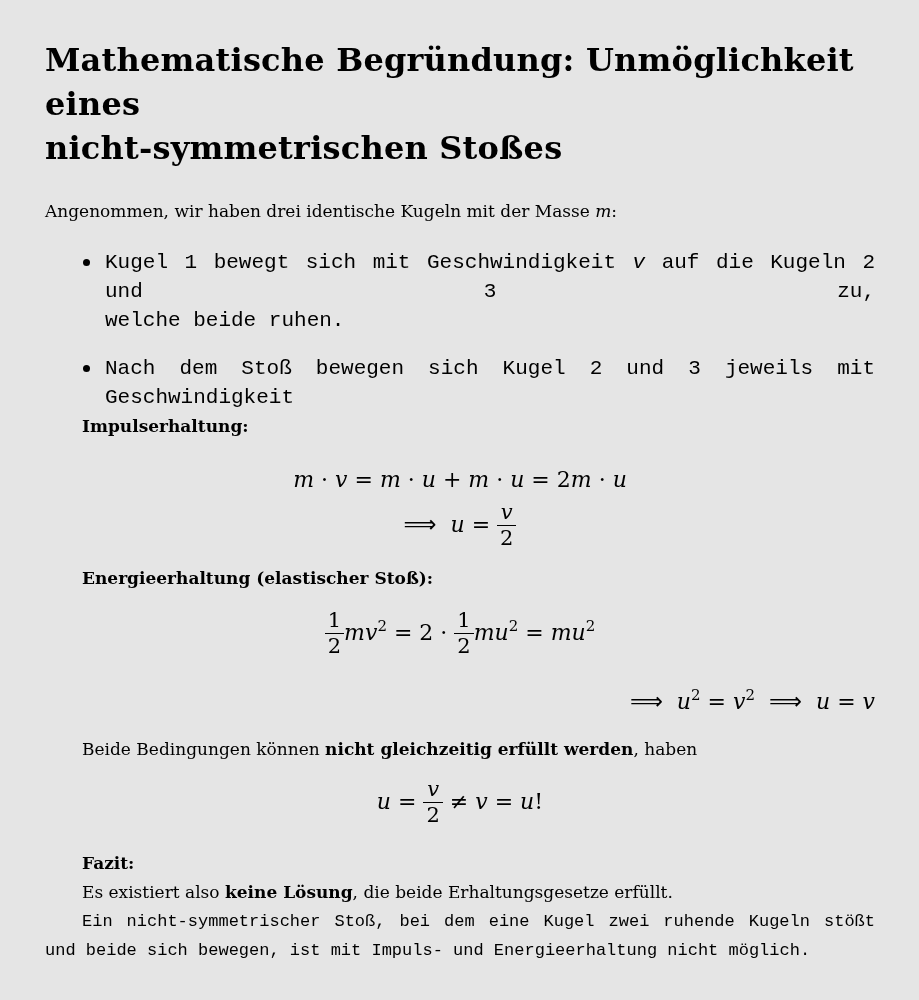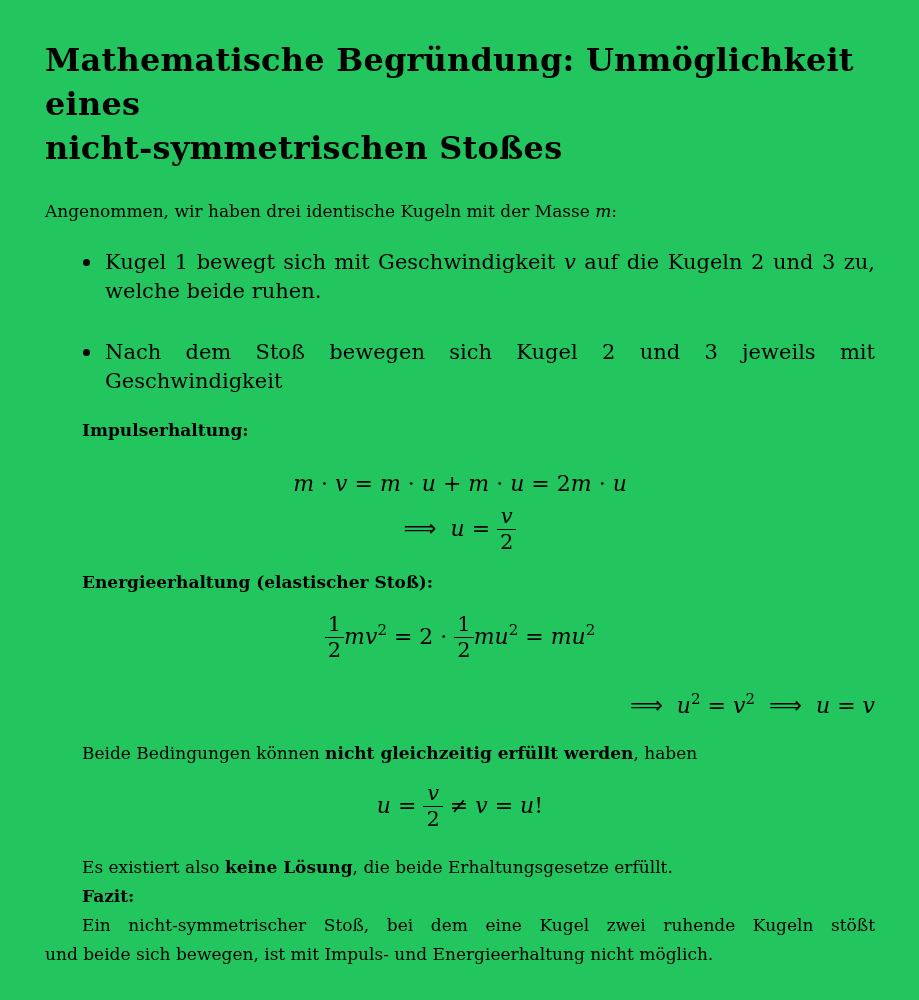--- a/index.html
+++ b/index.html
@@ -1,21 +1,21 @@
 <!DOCTYPE html>
 <html><head>
 <meta charset="utf-8">
 <style>
   * { margin: 0; padding: 0; box-sizing: border-box; }
   html, body { background: #ffffff; }
   .page {
     position: relative;
     width: 919px;
     height: 1000px;
-    background: #22c55e;
+    background: #e5e5e5;
     color: #000000;
     font-family: "DejaVu Serif", "Liberation Serif", serif;
     padding: 0 44px 0 45px;
     overflow: hidden;
   }
   .title {
     margin-top: 38px;
     font-size: 32px;
     line-height: 44px;
     font-weight: bold;
@@ -31,33 +31,33 @@
   .bold { font-weight: bold; }
   .ind { text-indent: 37px; }
   .intro { margin-top: 27px; }
   .points { margin-top: 22px; list-style: none; }
   .points li {
     position: relative;
     padding-left: 60px;
     font-size: 21px;
     line-height: 29px;
   }
-  .points li + li { margin-top: 32px; }
+  .points li + li { margin-top: 19px; }
   .dot {
     position: absolute;
     left: 38px;
     top: 11px;
     width: 7px;
     height: 7px;
     border-radius: 50%;
     background: #000;
   }
-  .jline { display: block; text-align: left; }
+  .jline { display: block; text-align: left; font-family: Liberation Mono, monospace; }
   .just { text-align: justify; text-align-last: justify; }
-  #h-momentum { margin-top: 20px; }
+  #h-momentum { }
   .eq {
     font-size: 22px;
     line-height: 30px;
     text-align: center;
     white-space: pre;
   }
   #eq-m1 { margin-top: 24px; }
   #eq-m2 { margin-top: 6px; }
   #h-energy { margin-top: 14px; }
   #eq-e1 { margin-top: 16px; }
@@ -110,21 +110,21 @@
   <p class="body bold ind" id="h-energy">Energieerhaltung (elastischer Stoß):</p>
 
   <div class="eq" id="eq-e1"><span class="frac"><span class="num">1</span><span class="den">2</span></span><span class="mi">mv</span><span class="msup">2</span><span class="mo"> = 2 · </span><span class="frac"><span class="num">1</span><span class="den">2</span></span><span class="mi">mu</span><span class="msup">2</span><span class="mo"> = </span><span class="mi">mu</span><span class="msup">2</span></div>
   <div class="eq" id="eq-e2"><span class="marr">⟹</span><span class="mo">  </span><span class="mi">u</span><span class="msup">2</span><span class="mo"> = </span><span class="mi">v</span><span class="msup">2</span><span class="mo">  </span><span class="marr">⟹</span><span class="mo">  </span><span class="mi">u</span><span class="mo"> = </span><span class="mi">v</span></div>
 
   <p class="body ind" id="p-conditions"><span>Beide Bedingungen können </span><b>nicht gleichzeitig erfüllt werden</b><span>, haben</span></p>
 
   <div class="eq" id="eq-c"><span class="mi">u</span><span class="mo"> = </span><span class="frac"><span class="num mi">v</span><span class="den">2</span></span><span class="mo"> ≠ </span><span class="mi">v</span><span class="mo"> = </span><span class="mi">u</span><span class="mo">!</span></div>
 
   <div class="final">
+    <p class="body bold ind">Fazit:</p>
     <p class="body ind"><span>Es existiert also </span><b>keine Lösung</b><span>, die beide Erhaltungsgesetze erfüllt.</span></p>
-    <p class="body bold ind">Fazit:</p>
     <p class="body">
         <span class="jline just ind">Ein nicht-symmetrischer Stoß, bei dem eine Kugel zwei ruhende Kugeln stößt</span>
         <span class="jline">und beide sich bewegen, ist mit Impuls- und Energieerhaltung nicht möglich.</span>
       </p>
   </div>
 
 </div>
 
 </body></html>

